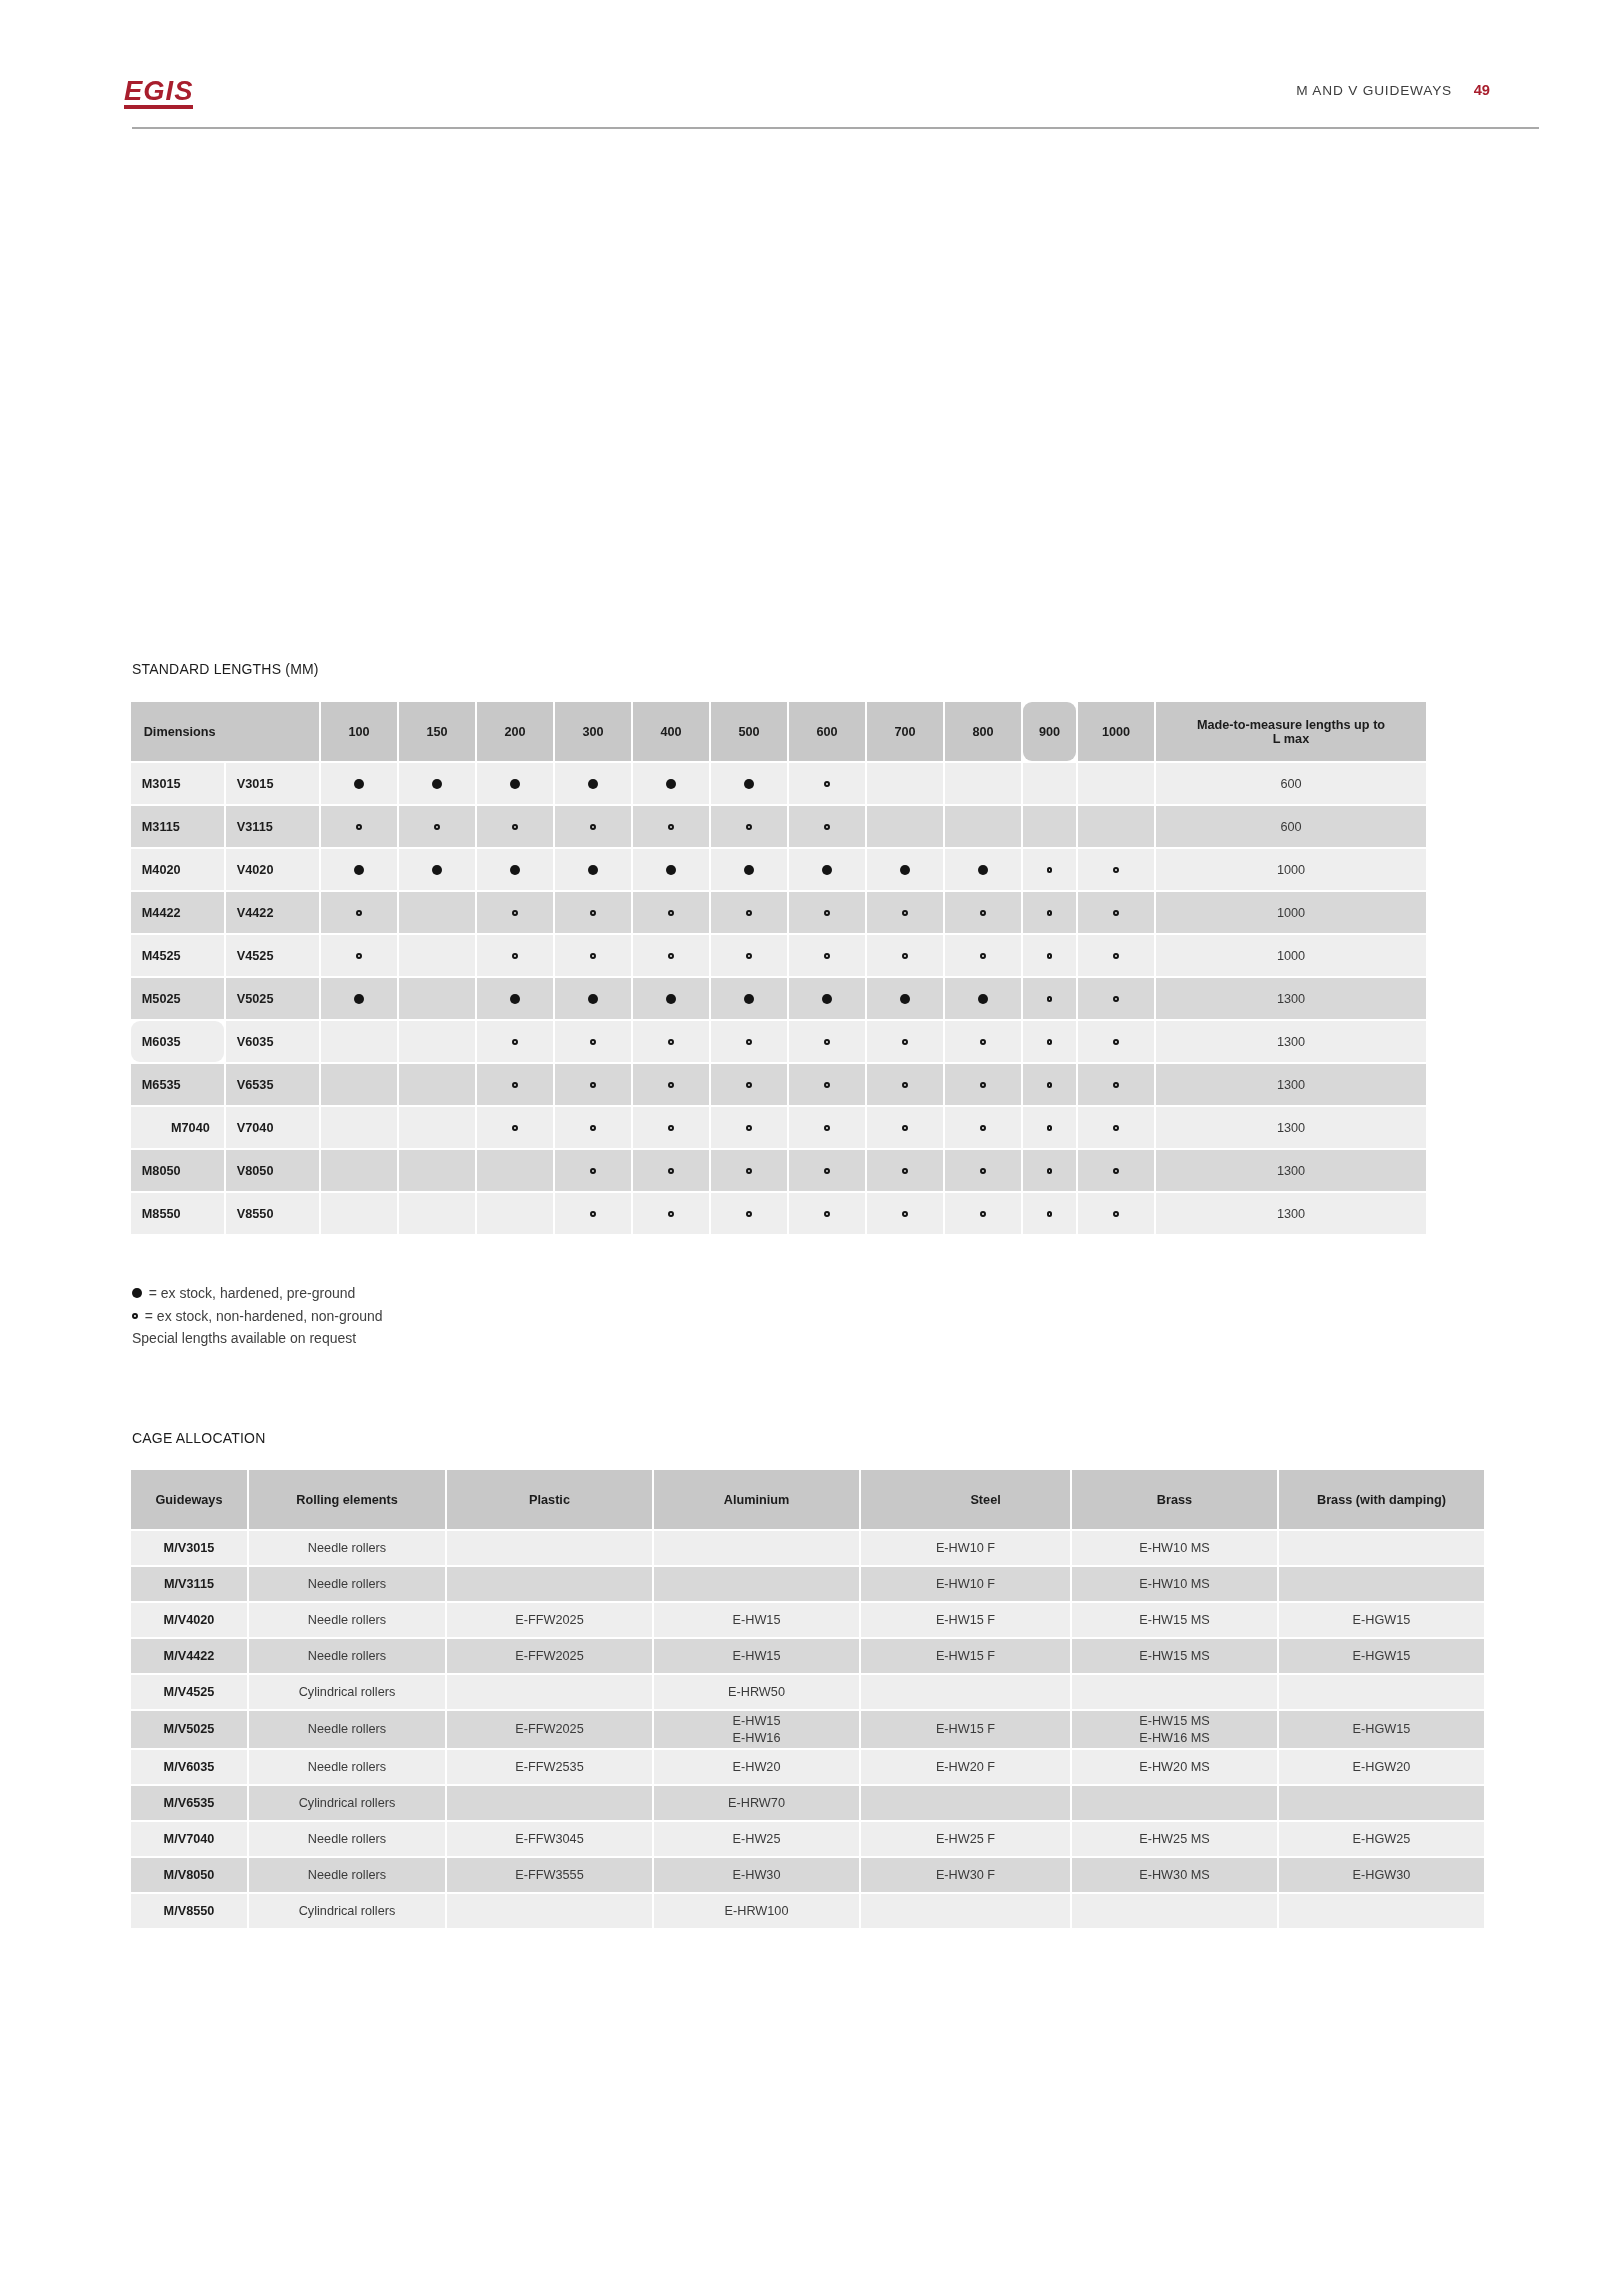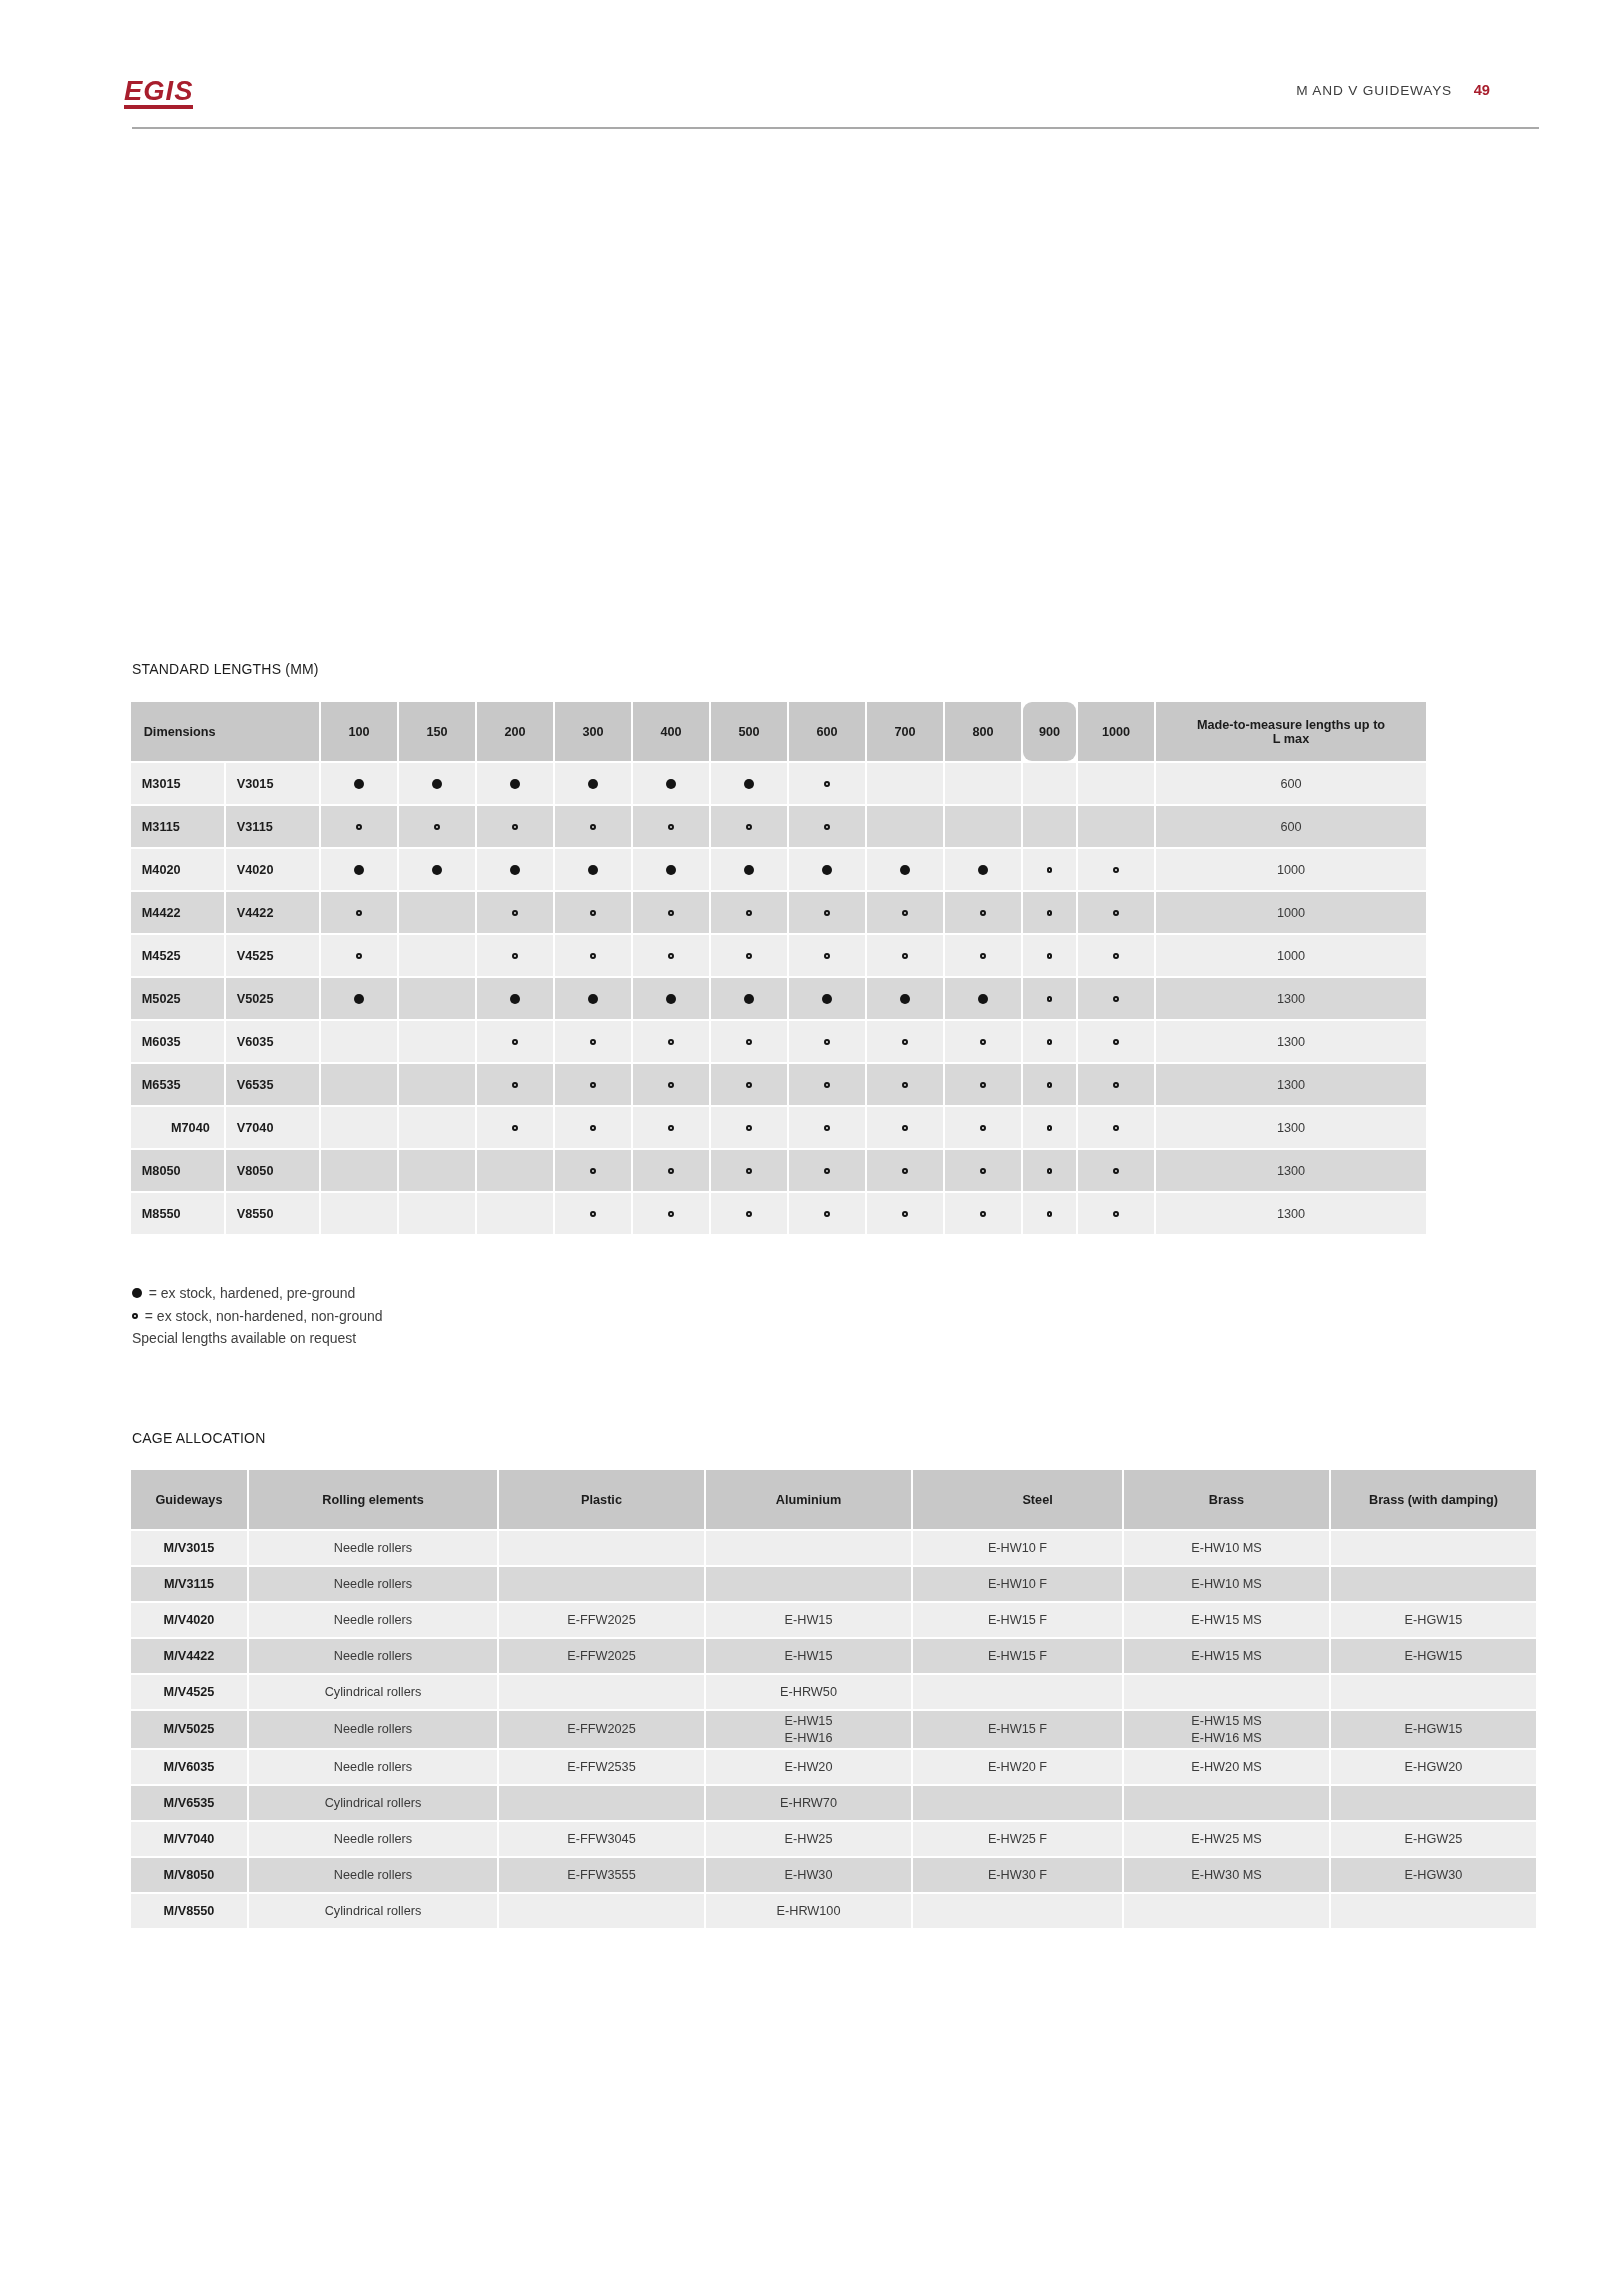--- a/index.html
+++ b/index.html
@@ -269,21 +269,21 @@
           <td><span class="dot filled"></span></td>
           <td><span class="dot filled"></span></td>
           <td><span class="dot filled"></span></td>
           <td><span class="dot filled"></span></td>
           <td><span class="dot filled"></span></td>
           <td><span class="dot open"></span></td>
           <td><span class="dot open"></span></td>
           <td>1300</td>
         </tr>
         <tr class="light">
-          <td class="code" style="width: 93px;">M6035</td>
+          <td class="code" style="width: 93px; border-radius: 9px;">M6035</td>
           <td class="code" style="width: 93px;">V6035</td>
           <td></td>
           <td></td>
           <td><span class="dot open"></span></td>
           <td><span class="dot open"></span></td>
           <td><span class="dot open"></span></td>
           <td><span class="dot open"></span></td>
           <td><span class="dot open"></span></td>
           <td><span class="dot open"></span></td>
           <td><span class="dot open"></span></td>
@@ -371,21 +371,21 @@
         <span>Special lengths available on request</span>
       </div>
     </div>
 
   <div class="sec-title" id="t2-title">CAGE ALLOCATION</div>
 
   <table class="datatable" id="t2">
     <thead>
       <tr id="t2-head">
           <th style="width: 116px;">Guideways</th>
-          <th style="width: 248px;">Rolling elements</th>
+          <th style="width: 196px;">Rolling elements</th>
           <th style="width: 205px;">Plastic</th>
           <th style="width: 205px;">Aluminium</th>
           <th style="width: 209px; padding-left: 44px;">Steel</th>
           <th style="width: 205px;">Brass</th>
           <th style="width: 205px;">Brass (with damping)</th>
         </tr>
     </thead>
     <tbody id="t2-body">
         <tr class="light">
           <td class="code">M/V3015</td>

